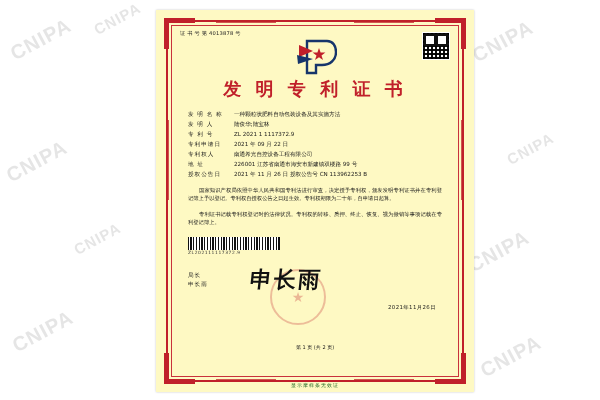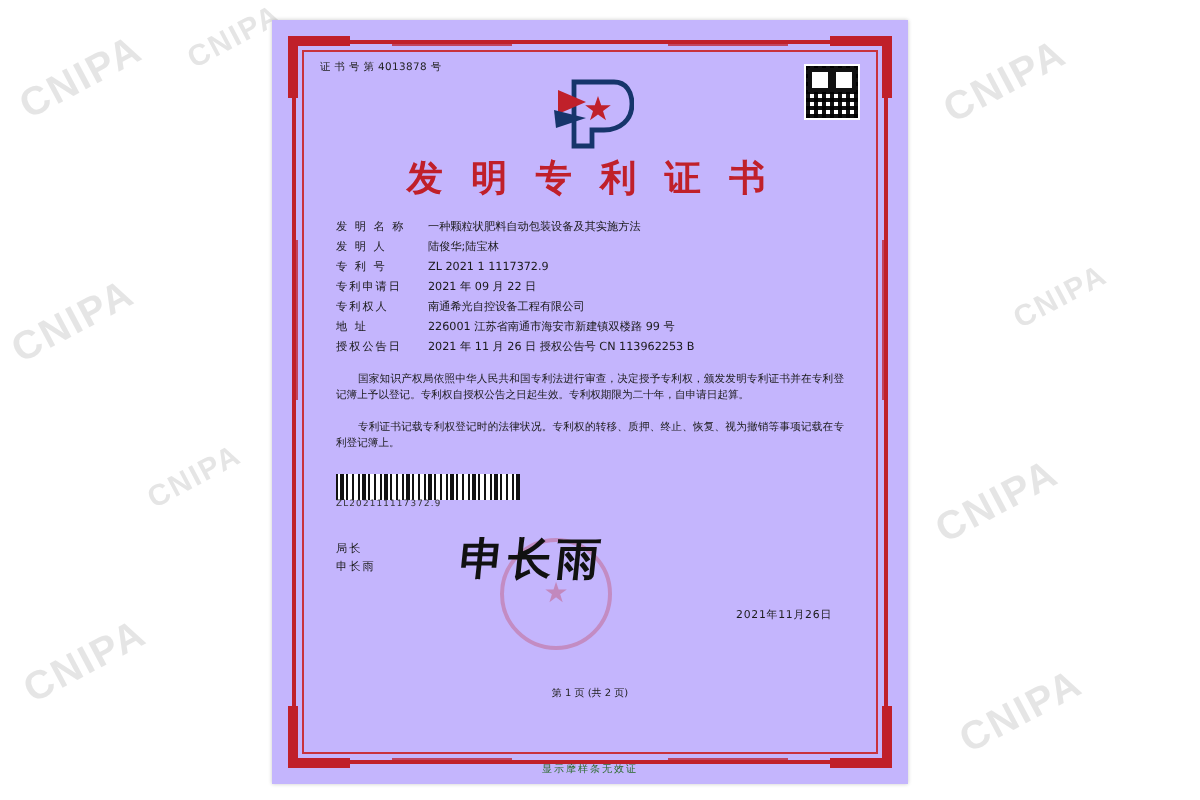--- a/index.html
+++ b/index.html
@@ -33,25 +33,25 @@
     transform: rotate(-28deg);
     user-select: none;
     pointer-events: none;
     font-family: "Liberation Sans", sans-serif;
   }
   .wm.small { font-size: 15px; color: rgba(175,175,175,0.33); }
 
   
   .page {
     position: absolute;
-    left: 136px;
+    left: 156px;
     top: 10px;
     width: 318px;
     height: 382px;
-    background: #c4b5fd;
+    background: #fef9c3;
     box-shadow: 0 0 2px rgba(0,0,0,0.22);
   }
   
   .frame-outer {
     position: absolute;
     left: 10px; top: 10px; right: 10px; bottom: 10px;
     border: 2px solid #c0202a;
   }
   .frame-inner {
     position: absolute;

